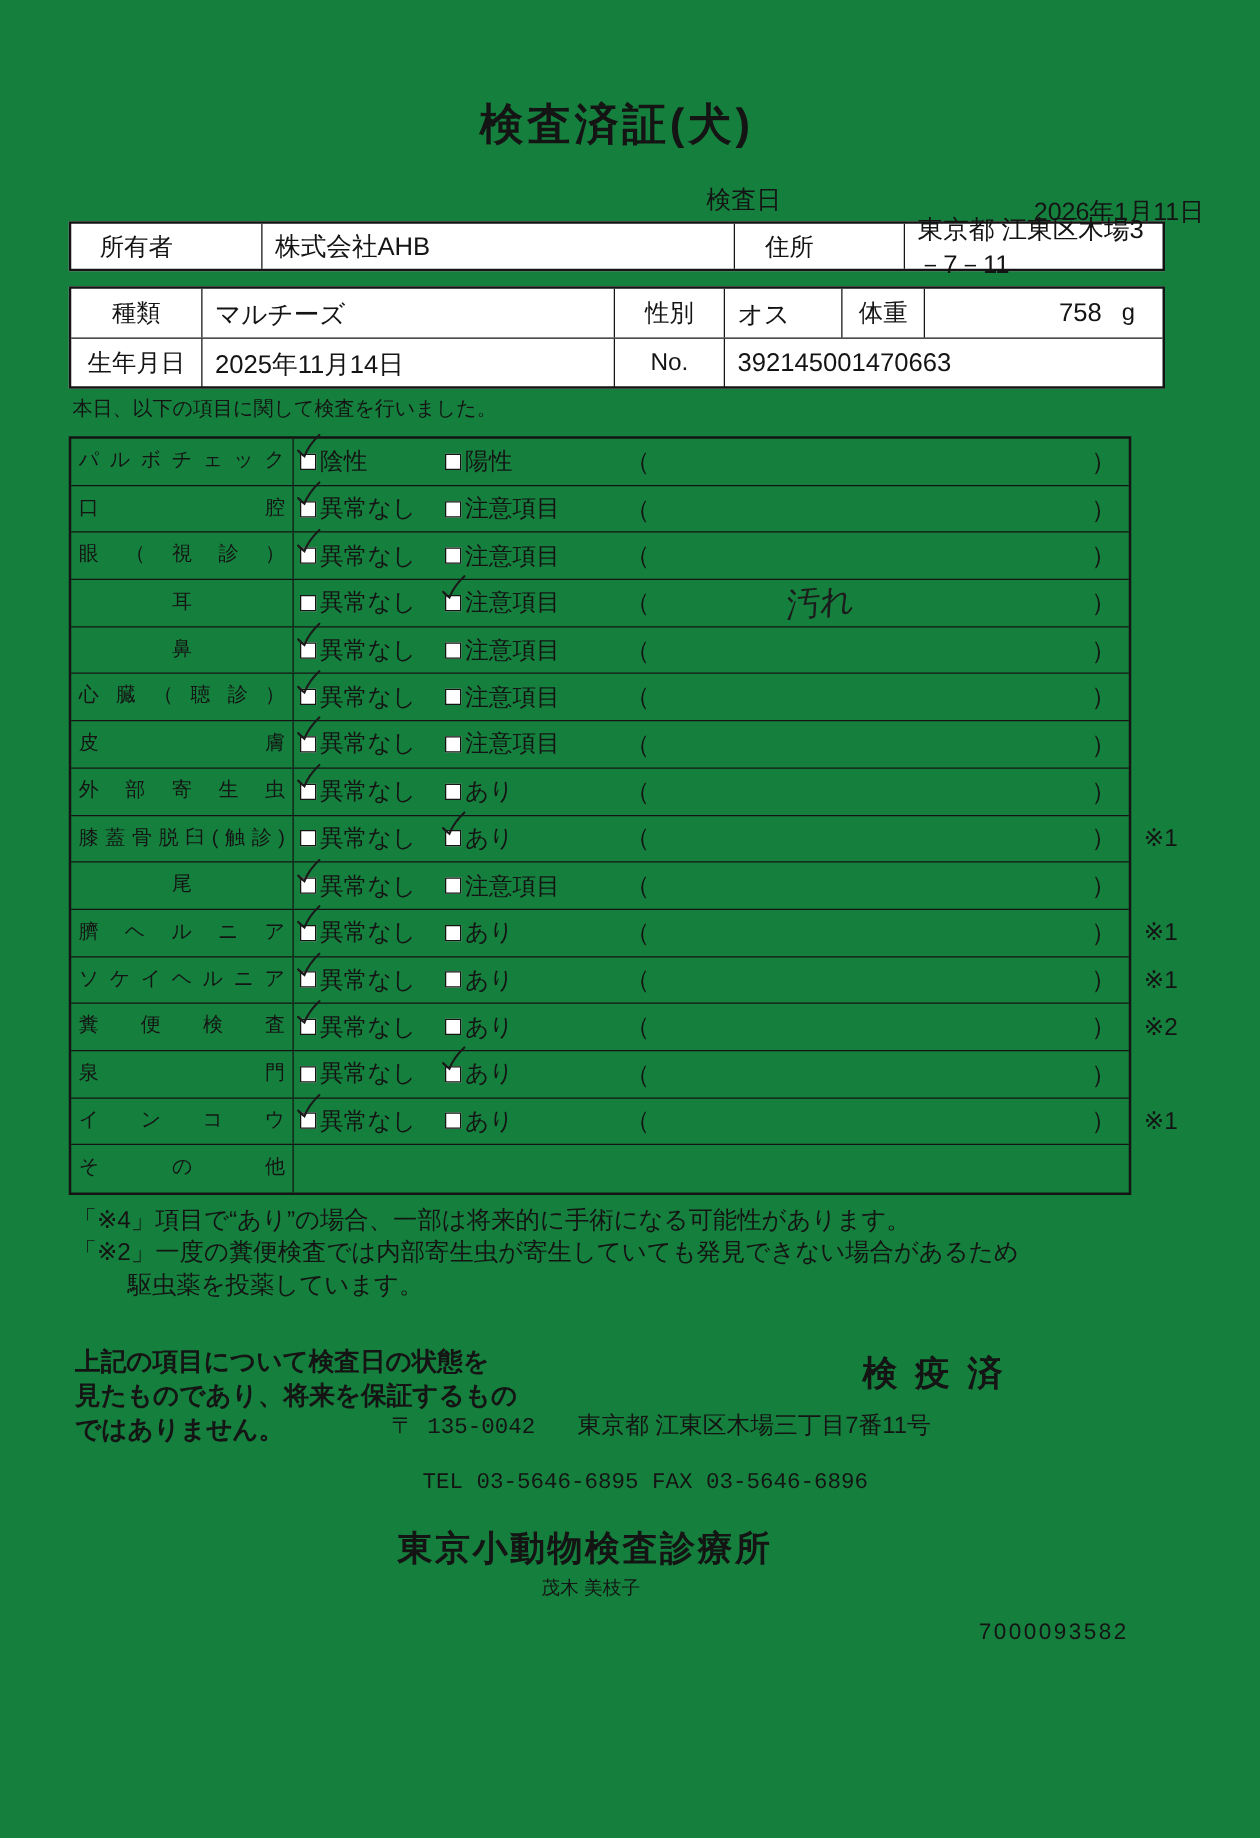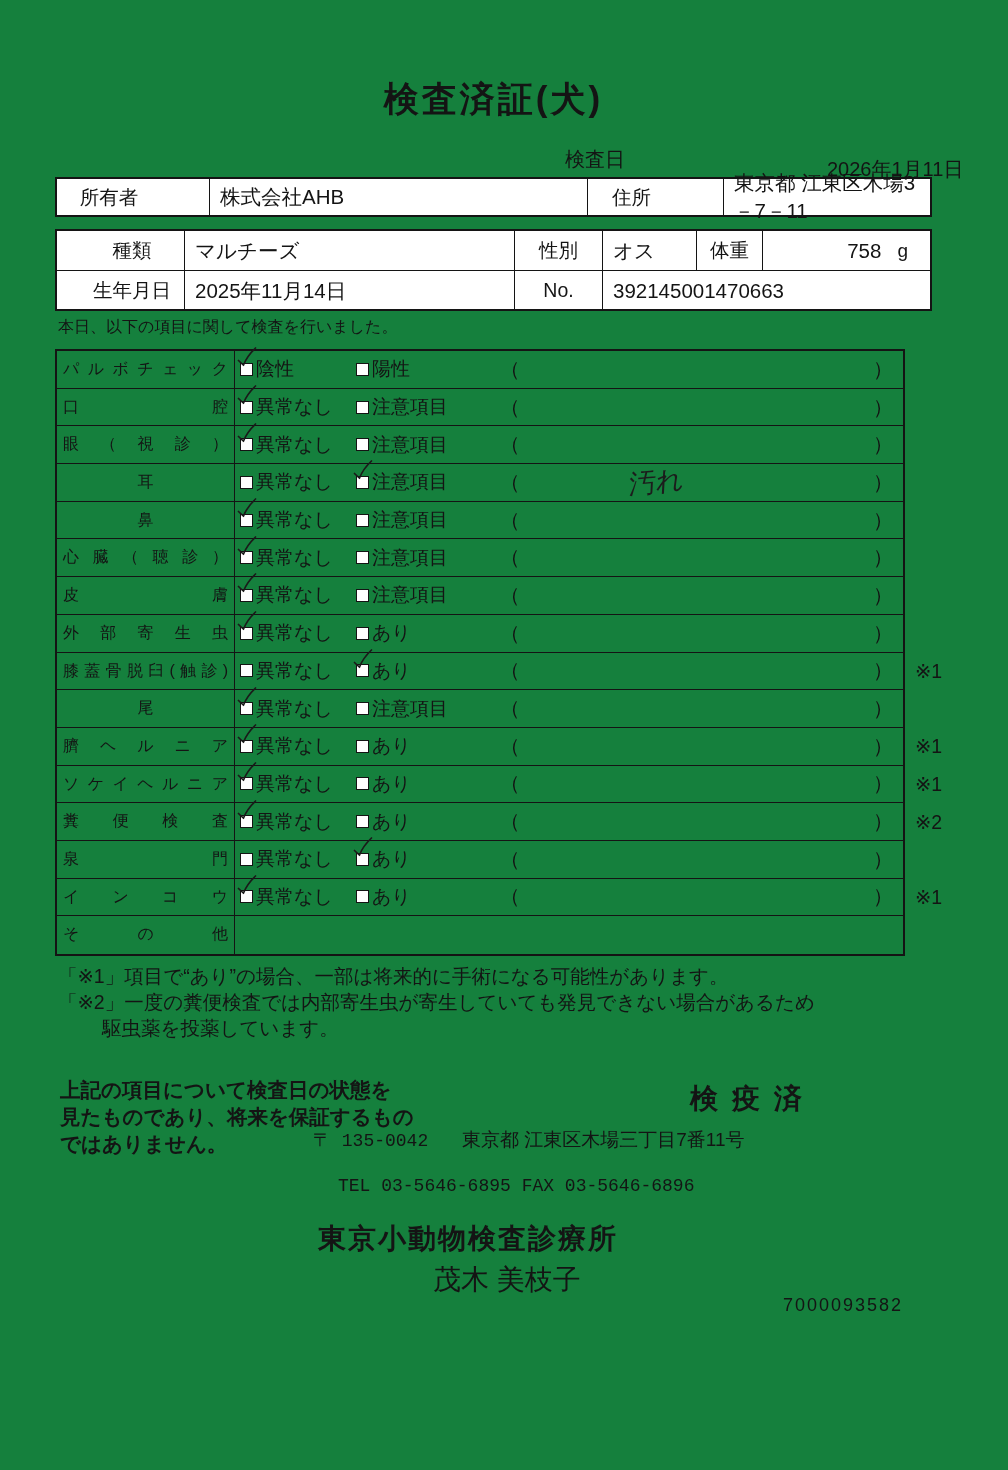--- a/index.html
+++ b/index.html
@@ -11,21 +11,21 @@
   .title{left:55px;top:76px;width:877px;text-align:center;font-size:35px;
          font-weight:600;letter-spacing:3px;}
 
   .date-label{left:565px;top:146px;font-size:20px;}
   .date-value{left:780px;top:156px;font-size:20px;margin-left:47px;}
 
   
   .tbl{border:2px solid #141414;box-sizing:border-box;background:#fff;}
   .owner-table{left:55px;top:177px;width:877px;height:40px;display:flex;gap:48px;}
   .pet-table{left:55px;top:229px;width:877px;height:82px;}
-  .pt-row{display:flex;height:39px;padding-left:23px;}
+  .pt-row{display:flex;height:39px;}
   .pt-row.first{border-bottom:1.5px solid #141414;}
   .cell{box-sizing:border-box;display:flex;align-items:center;font-size:20px;}
   .cell + .cell{border-left:1.5px solid #141414;}
   .cell.lab{justify-content:center;font-size:19.5px;}
   .cell.val{padding-left:10px;font-size:20.5px;}
   .w-104{width:104px;} .w-330{width:330px;} .w-88{width:88px;}
   .w-94{width:94px;} .w-66{width:66px;} .grow{flex:1;}
   .weight-cell{justify-content:flex-end;padding-right:22px;}
   .weight-unit{margin-left:16px;font-size:19px;}
 
@@ -61,21 +61,21 @@
 
   .disclaimer{left:60px;top:1043px;font-size:20.5px;font-weight:700;line-height:27px;margin-top:33px;}
 
   .stamp{left:690px;top:1080px;font-size:28px;font-weight:700;letter-spacing:14px;}
 
   .mono{font-family:"Liberation Mono","DejaVu Sans Mono",monospace;}
   .postal{left:313px;top:1128px;font-size:18px;}
   .addr2{left:462px;top:1127px;font-size:19px;}
   .tel{left:338px;top:1176px;font-size:18px;}
   .clinic-name{left:318px;top:1220px;font-size:28px;font-weight:600;letter-spacing:2px;}
-  .person{left:433px;top:1261px;font-size:28px;}
+  .person{left:433px;top:1261px;font-size:15px;}
   .serial{left:783px;top:1295px;font-size:18px;letter-spacing:2px;}
 </style>
 </head>
 <body>
 
 <div class="page">
 
   <div class="abs title">検査済証(犬)</div>
 
   <div class="abs date-label">検査日</div>
@@ -486,21 +486,21 @@
         </div>
         <span class="ref">※1</span>
       </div>
       <div class="i-row">
         <div class="c-label justify">その他</div>
 
       </div>
   </div>
 
   <div class="abs footnotes">
-    <div>「※1」項目で“あり”の場合、一部は将来的に手術になる可能性があります。</div>
+    <div>「※4」項目で“あり”の場合、一部は将来的に手術になる可能性があります。</div>
     <div>「※2」一度の糞便検査では内部寄生虫が寄生していても発見できない場合があるため</div>
     <div class="fn-indent">駆虫薬を投薬しています。</div>
   </div>
 
   <div class="abs disclaimer">
     <div>上記の項目について検査日の状態を</div>
     <div>見たものであり、将来を保証するもの</div>
     <div>ではありません。</div>
   </div>
 

